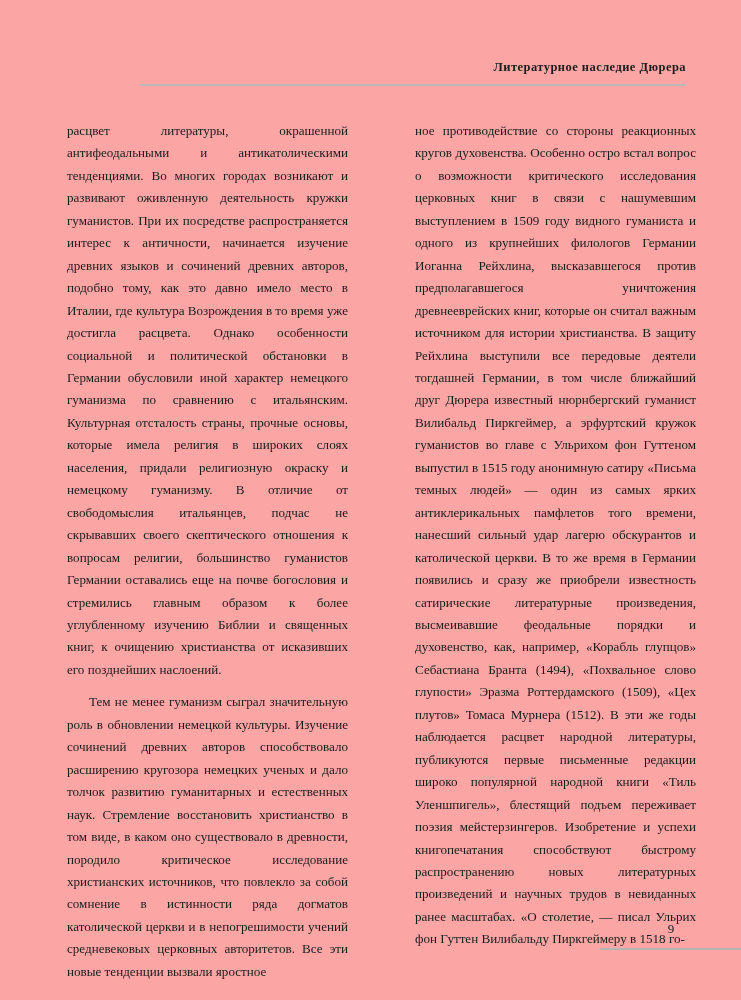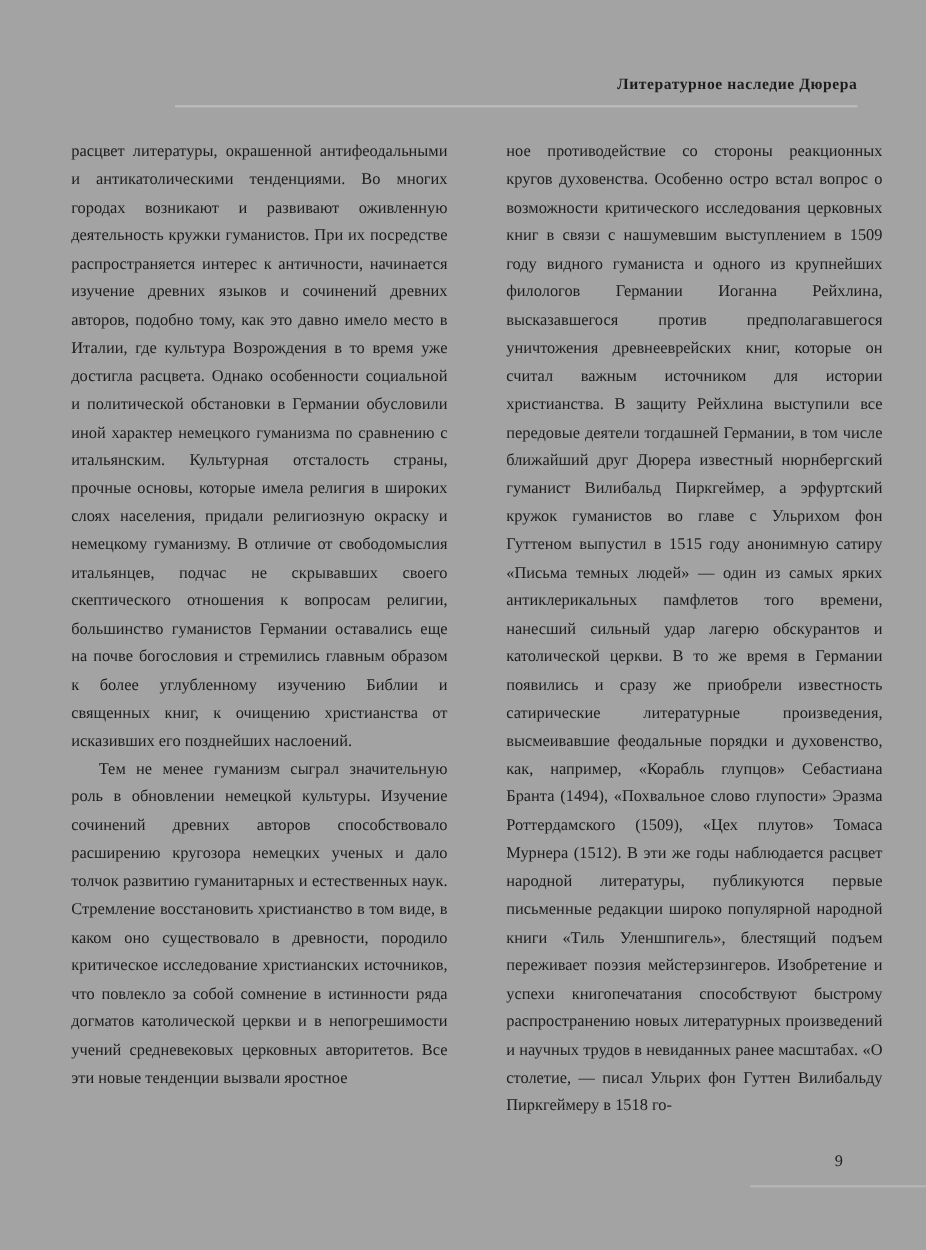--- a/index.html
+++ b/index.html
@@ -14,21 +14,21 @@
     position: relative;
     overflow: hidden;
     font-family: "Liberation Serif", "DejaVu Serif", serif;
     color: #1b1b1b;
     -webkit-font-smoothing: antialiased;
   }
 
   .page {
     position: absolute;
     inset: 0;
-    background: #a3a3a3;
+    background: #fca5a5;
   }
 
   
   .running-head {
     position: absolute;
     left: 140px;
     top: 60px;
     width: 546px;
     text-align: right;
     font-family: "Liberation Serif", "DejaVu Serif", serif;
@@ -65,21 +65,21 @@
     line-height: 22.45px;
     text-align: justify;
     text-justify: inter-word;
     hyphens: manual;
     color: #1b1b1b;
   }
   .col-left  { left: 57px;  }
   .col-right { left: 405px; }
 
   .col p {
-    margin: 0;
+    margin: 10px;
     text-indent: 0;
     text-align: justify;
   }
   .col p.indent {
     text-indent: 22px;
   }
 
   
   .folio {
     position: absolute;

